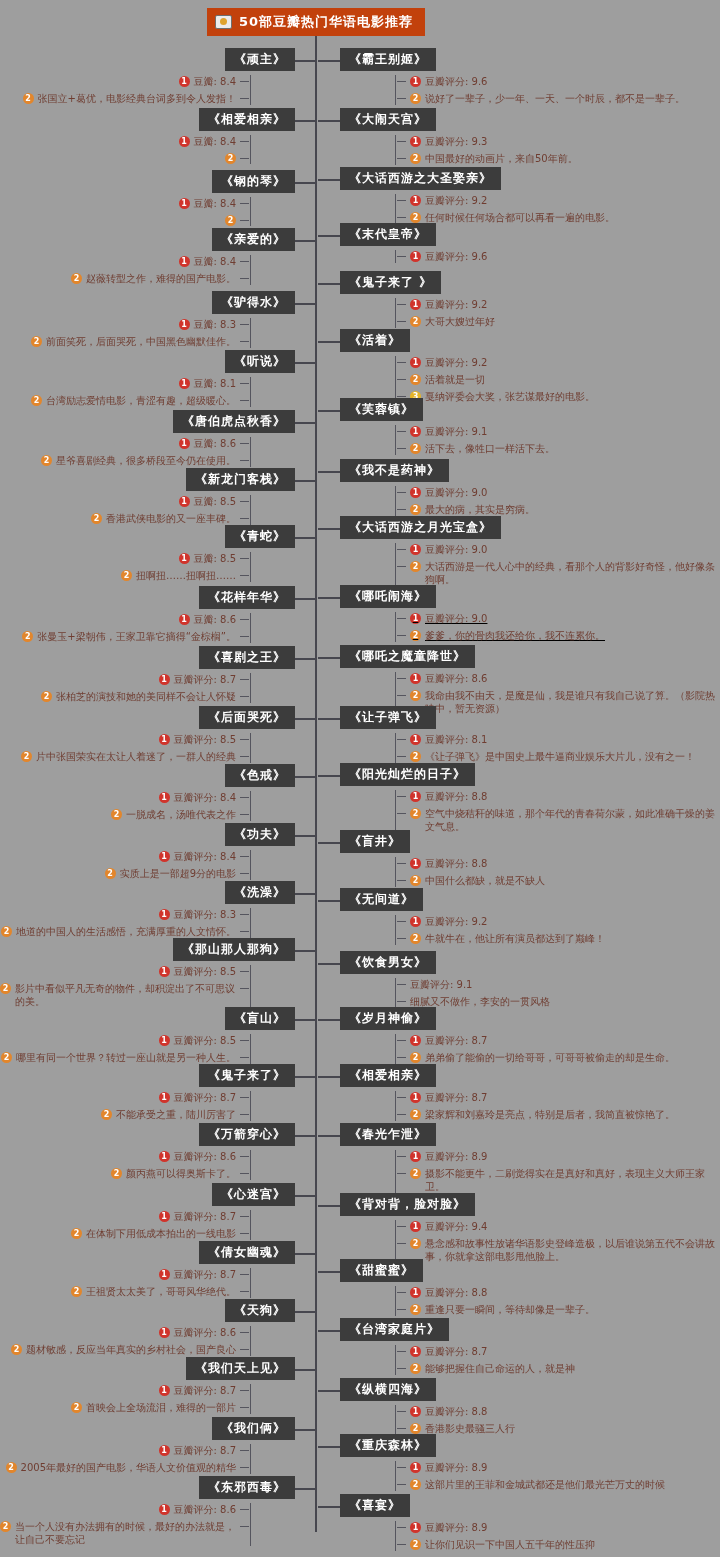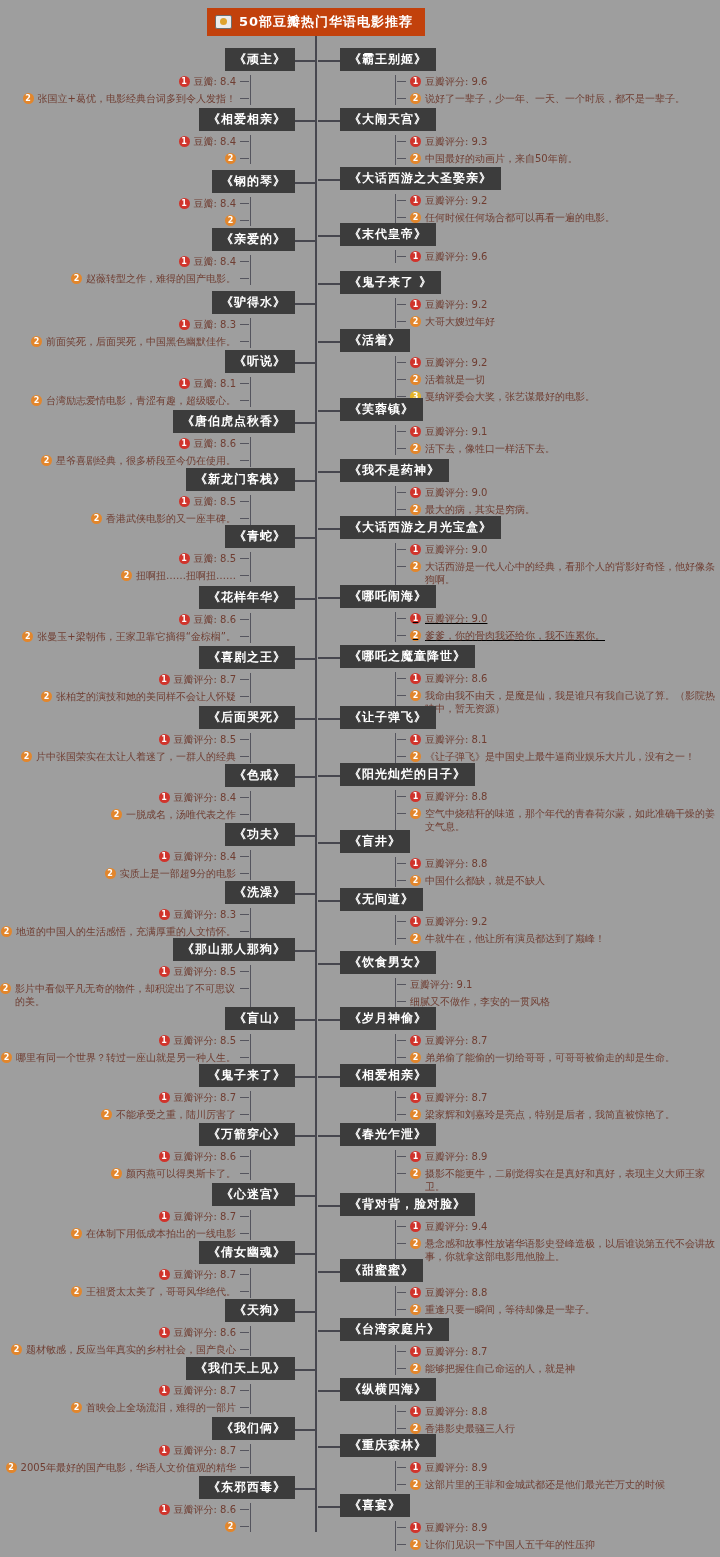--- a/index.html
+++ b/index.html
@@ -290,20 +290,21 @@
             <span class="txt">2005年最好的国产电影，华语人文价值观的精华</span>
           </div>
         </div></div>
       <div class="node left" style="top: 1476px;"><div class="box">《东邪西毒》</div><div class="subs">
           <div class="sub rating">
             <span class="mark" style="background: rgb(208, 52, 44);">1</span>
             <span class="txt">豆瓣评分: 8.6</span>
           </div>
           <div class="sub comment">
             <span class="mark" style="background: rgb(226, 134, 44);">2</span>
+            <span class="txt">当一个人没有办法拥有的时候，最好的办法就是，让自己不要忘记</span>
           </div>
         </div></div>
       <div class="node right" style="top: 48px;"><div class="box">《霸王别姬》</div><div class="subs">
           <div class="sub rating">
             <span class="mark" style="background: rgb(208, 52, 44);">1</span>
             <span class="txt">豆瓣评分: 9.6</span>
           </div>
           <div class="sub comment">
             <span class="mark" style="background: rgb(226, 134, 44);">2</span>
             <span class="txt">说好了一辈子，少一年、一天、一个时辰，都不是一辈子。</span>

